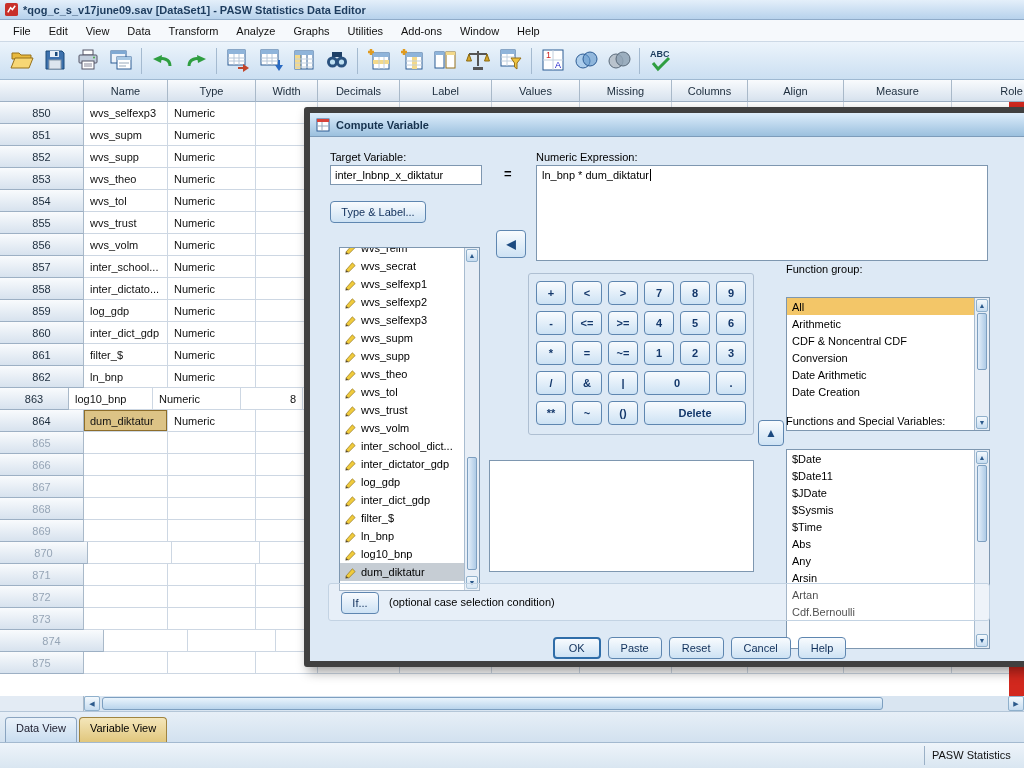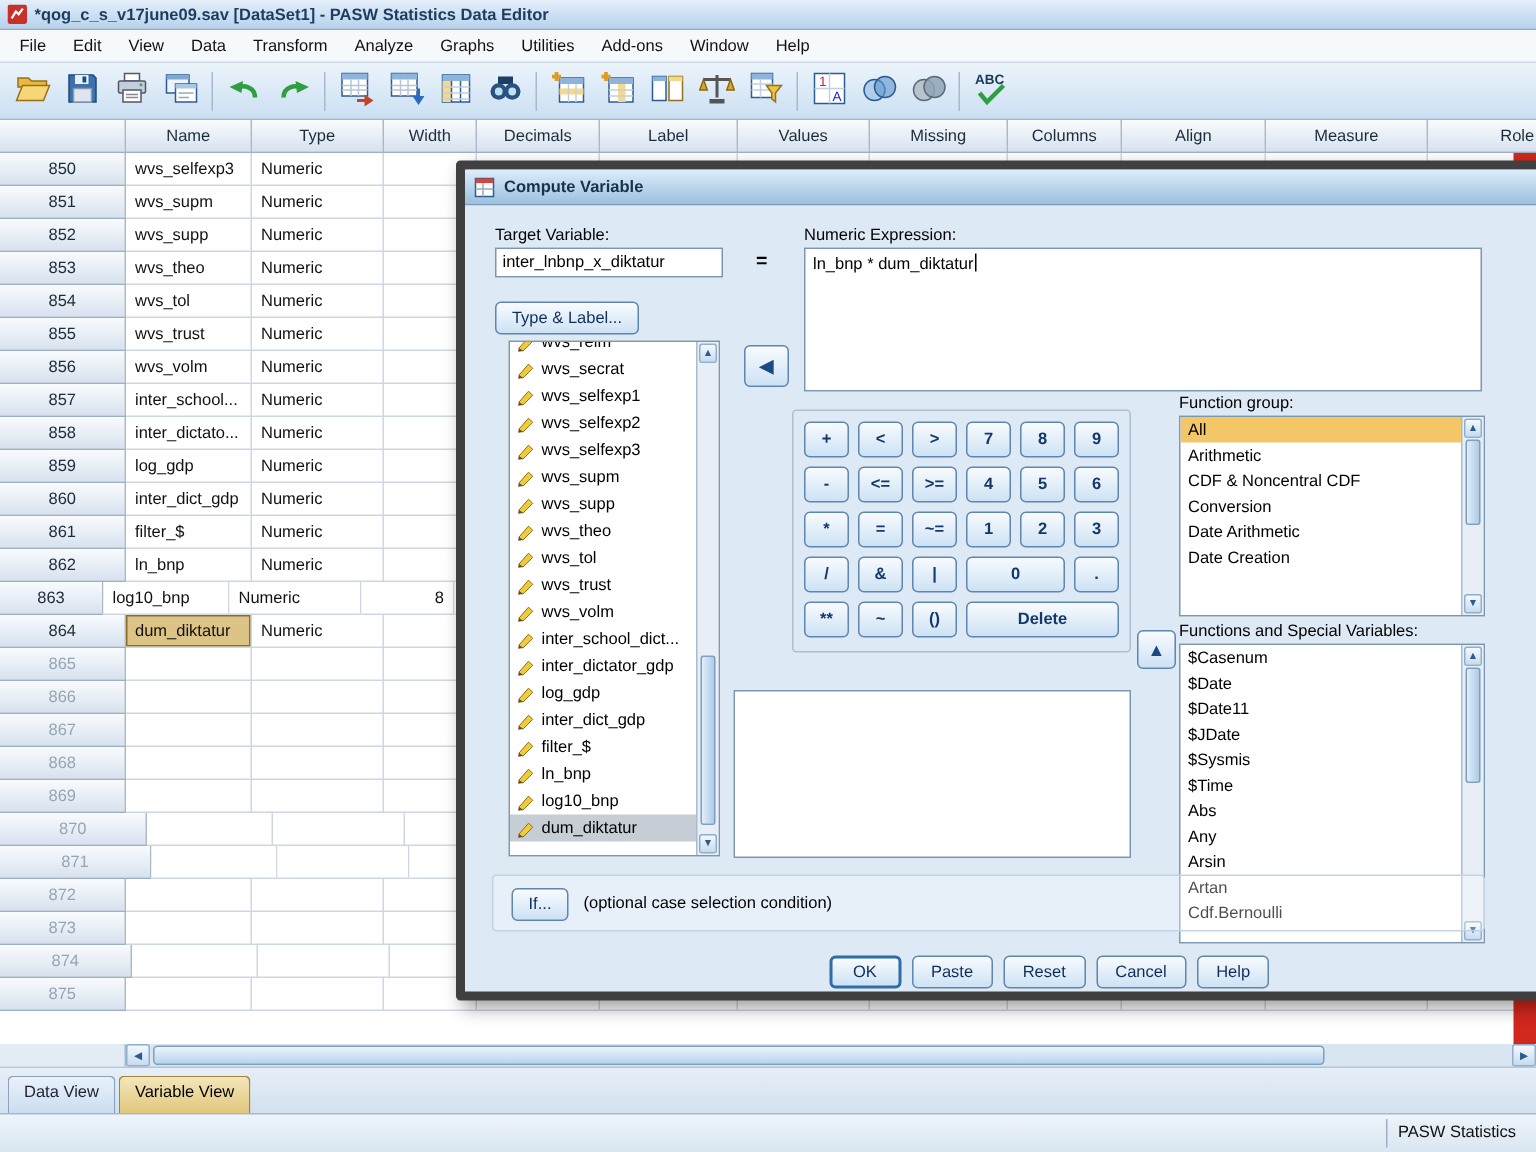--- a/index.html
+++ b/index.html
@@ -54,21 +54,21 @@
   .dlg-title-text{font-weight:bold;color:#16324e;flex:1;}
   .dlg-close{width:22px;height:15px;background:linear-gradient(#f09286,#d13520);border:1px solid #8c1d10;border-radius:3px;color:#fff;font-weight:bold;font-size:11px;display:flex;align-items:center;justify-content:center;line-height:1;}
   .dlabel{position:absolute;color:#000;white-space:nowrap;}
   .dlabel.equals{font-size:13px;font-weight:bold;}
   .dinput{position:absolute;background:#fff;border:1px solid #7e97b0;padding:3px 4px;color:#000;white-space:nowrap;overflow:hidden;}
   .btn{display:flex;align-items:center;justify-content:center;border:1px solid #5e86b0;border-radius:4px;background:linear-gradient(#f8fbfe,#cde2f4);color:#0f2f5a;white-space:nowrap;}
   .btn.default{border:2px solid #2f6da8;}
   .arrow-btn{position:absolute;font-weight:bold;color:#1c4a80;font-size:12px;}
   .expr{position:absolute;background:#fff;border:1px solid #7e97b0;padding:3px 5px;color:#000;}
   .caret{display:inline-block;width:1px;height:12px;background:#000;vertical-align:-2px;margin-left:1px;}
-  .listbox{position:absolute;background:#fff;border:1px solid #7e97b0;overflow:hidden;}
+  .listbox{position:absolute;background:#fff;border:1px solid #7e97b0;overflow:hidden;margin-top:20px;}
   .list-inner{padding-right:15px;}
   .varlist .list-inner{margin-top:-9px;}
   .vitem{height:18px;display:flex;align-items:center;gap:4px;padding:0 2px 0 4px;white-space:nowrap;overflow:hidden;}
   .vitem.sel{background:#c6cdd4;}
   .vicon svg{display:block;}
   .fitem{height:17px;display:flex;align-items:center;padding:0 5px;white-space:nowrap;overflow:hidden;}
   .fitem.sel{background:#f3c668;}
   .scroll{position:absolute;top:0;right:0;bottom:0;width:15px;background:#e7eef6;border-left:1px solid #a8bcd0;display:flex;flex-direction:column;padding:1px;}
   .sbtn{height:13px;display:flex;align-items:center;justify-content:center;font-size:7px;color:#2c5a8c;background:linear-gradient(#f4f9fd,#c6dcf0);border:1px solid #8fb0cc;border-radius:2px;flex:none;}
   .strack{flex:1;position:relative;}
@@ -557,35 +557,35 @@
           <div class="cell" style="width:82px"></div>
           <div class="cell" style="width:92px"></div>
           <div class="cell" style="width:88px"></div>
           <div class="cell" style="width:92px"></div>
           <div class="cell" style="width:76px"></div>
           <div class="cell" style="width:96px"></div>
           <div class="cell" style="width:108px"></div>
           <div class="cell" style="width:120px"></div>
         </div>
         <div class="grid-row">
-          <div class="rowhdr dim" style="width:98px">870</div>
-          <div class="cell" style="width:84px"></div>
-          <div class="cell" style="width:88px"></div>
-          <div class="cell" style="width:62px"></div>
-          <div class="cell" style="width:82px"></div>
-          <div class="cell" style="width:92px"></div>
-          <div class="cell" style="width:88px"></div>
-          <div class="cell" style="width:92px"></div>
-          <div class="cell" style="width:76px"></div>
-          <div class="cell" style="width:96px"></div>
-          <div class="cell" style="width:108px"></div>
-          <div class="cell" style="width:120px"></div>
-        </div>
-        <div class="grid-row">
-          <div class="rowhdr dim" style="width:101px">871</div>
+          <div class="rowhdr dim" style="width:88px">870</div>
+          <div class="cell" style="width:84px"></div>
+          <div class="cell" style="width:88px"></div>
+          <div class="cell" style="width:62px"></div>
+          <div class="cell" style="width:82px"></div>
+          <div class="cell" style="width:92px"></div>
+          <div class="cell" style="width:88px"></div>
+          <div class="cell" style="width:92px"></div>
+          <div class="cell" style="width:76px"></div>
+          <div class="cell" style="width:96px"></div>
+          <div class="cell" style="width:108px"></div>
+          <div class="cell" style="width:120px"></div>
+        </div>
+        <div class="grid-row">
+          <div class="rowhdr dim" style="width:84px">871</div>
           <div class="cell" style="width:84px"></div>
           <div class="cell" style="width:88px"></div>
           <div class="cell" style="width:62px"></div>
           <div class="cell" style="width:82px"></div>
           <div class="cell" style="width:92px"></div>
           <div class="cell" style="width:88px"></div>
           <div class="cell" style="width:92px"></div>
           <div class="cell" style="width:76px"></div>
           <div class="cell" style="width:96px"></div>
           <div class="cell" style="width:108px"></div>
@@ -613,21 +613,21 @@
           <div class="cell" style="width:82px"></div>
           <div class="cell" style="width:92px"></div>
           <div class="cell" style="width:88px"></div>
           <div class="cell" style="width:92px"></div>
           <div class="cell" style="width:76px"></div>
           <div class="cell" style="width:96px"></div>
           <div class="cell" style="width:108px"></div>
           <div class="cell" style="width:120px"></div>
         </div>
         <div class="grid-row">
-          <div class="rowhdr dim" style="width:88px">874</div>
+          <div class="rowhdr dim" style="width:104px">874</div>
           <div class="cell" style="width:84px"></div>
           <div class="cell" style="width:88px"></div>
           <div class="cell" style="width:62px"></div>
           <div class="cell" style="width:82px"></div>
           <div class="cell" style="width:92px"></div>
           <div class="cell" style="width:88px"></div>
           <div class="cell" style="width:92px"></div>
           <div class="cell" style="width:76px"></div>
           <div class="cell" style="width:96px"></div>
           <div class="cell" style="width:108px"></div>
@@ -922,21 +922,20 @@
         <div class="strack">
             <div class="sthumb" style="top:1px;height:55%"></div>
           </div>
         <div class="sbtn">▼</div>
       </div>
     </div>
 
     <div class="dlabel" style="left:476px;top:302px">Functions and Special Variables:</div>
     <div class="listbox" style="left:476px;top:316px;width:204px;height:200px">
       <div id="fn-inner" class="list-inner">
-          <div class="fitem">$Casenum</div>
           <div class="fitem">$Date</div>
           <div class="fitem">$Date11</div>
           <div class="fitem">$JDate</div>
           <div class="fitem">$Sysmis</div>
           <div class="fitem">$Time</div>
           <div class="fitem">Abs</div>
           <div class="fitem">Any</div>
           <div class="fitem">Arsin</div>
           <div class="fitem">Artan</div>
           <div class="fitem">Cdf.Bernoulli</div>

